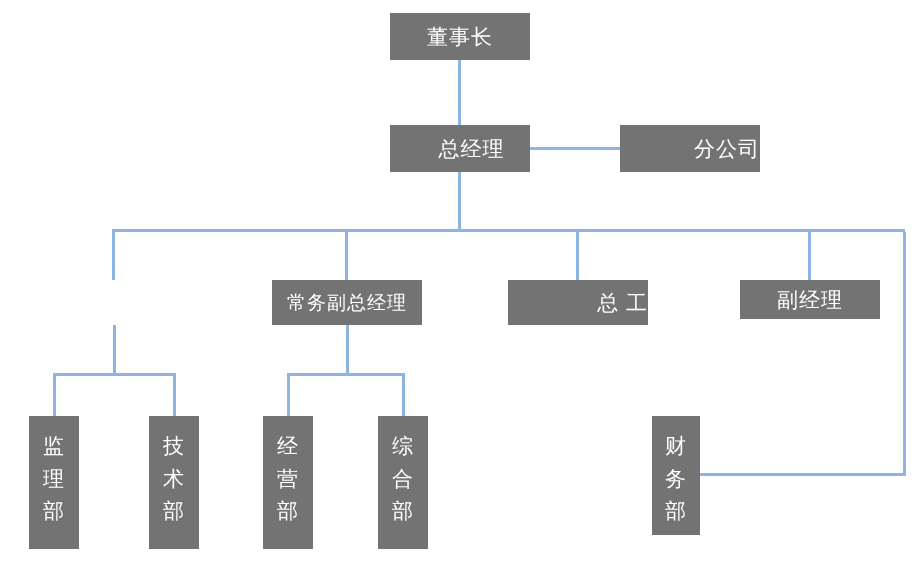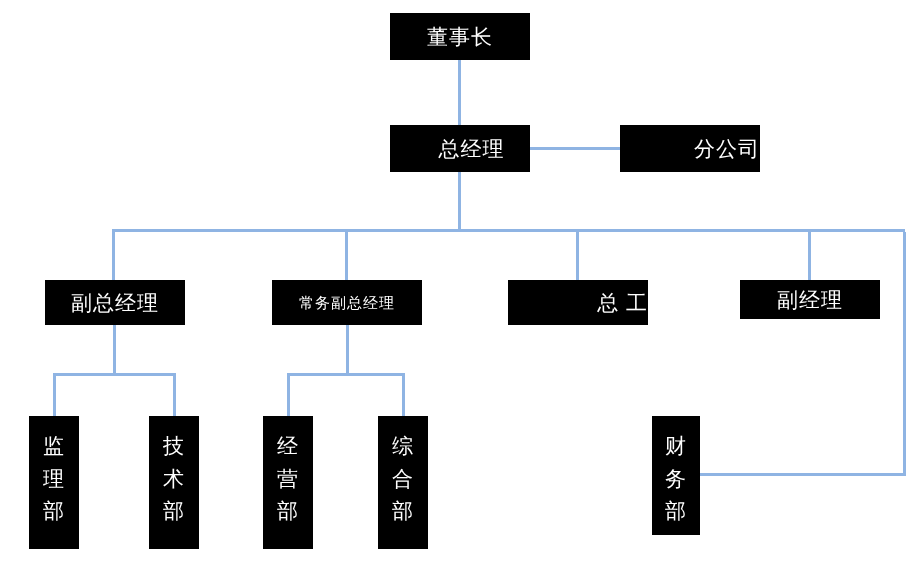--- a/index.html
+++ b/index.html
@@ -10,21 +10,21 @@
   #chart-root {
     position: relative;
     width: 920px;
     height: 570px;
     background: #ffffff;
     font-family: "Liberation Sans", "DejaVu Sans", sans-serif;
     overflow: hidden;
   }
   .node {
     position: absolute;
-    background: #000000;
+    background: #737373;
     color: #ffffff;
     display: flex;
     align-items: center;
     justify-content: center;
     box-sizing: border-box;
     letter-spacing: 1px;
     z-index: 2;
   }
   .node-h {
     font-size: 21px;
@@ -72,25 +72,22 @@
 
   <div class="conn conn-v" style="left:458px; top:172px; width:3px; height:57px;"></div>
 
   <div class="conn conn-h" style="left:112px; top:229px; width:793px; height:3px;"></div>
 
   <div class="conn conn-v" style="left:112px; top:229px; width:3px; height:51px;"></div>
   <div class="conn conn-v" style="left:345px; top:229px; width:3px; height:51px;"></div>
   <div class="conn conn-v" style="left:576px; top:229px; width:3px; height:51px;"></div>
   <div class="conn conn-v" style="left:808px; top:229px; width:3px; height:51px;"></div>
 
-  <div class="node node-h" style="left:45px; top:280px; width:140px; height:45px;">
-    <span>副总经理</span>
-  </div>
 
-  <div class="node node-h" style="left:272px; top:280px; width:150px; height:45px; font-size:15px;">
+  <div class="node node-h" style="left:272px; top:280px; width:150px; height:45px; font-size:19px;">
     <span>常务副总经理</span>
   </div>
 
   <div class="node node-h" style="left:508px; top:280px; width:140px; height:45px;justify-content:flex-end;">
     <span>总 工</span>
   </div>
 
   <div class="node node-h" style="left:740px; top:280px; width:140px; height:39px;">
     <span>副经理</span>
   </div>

